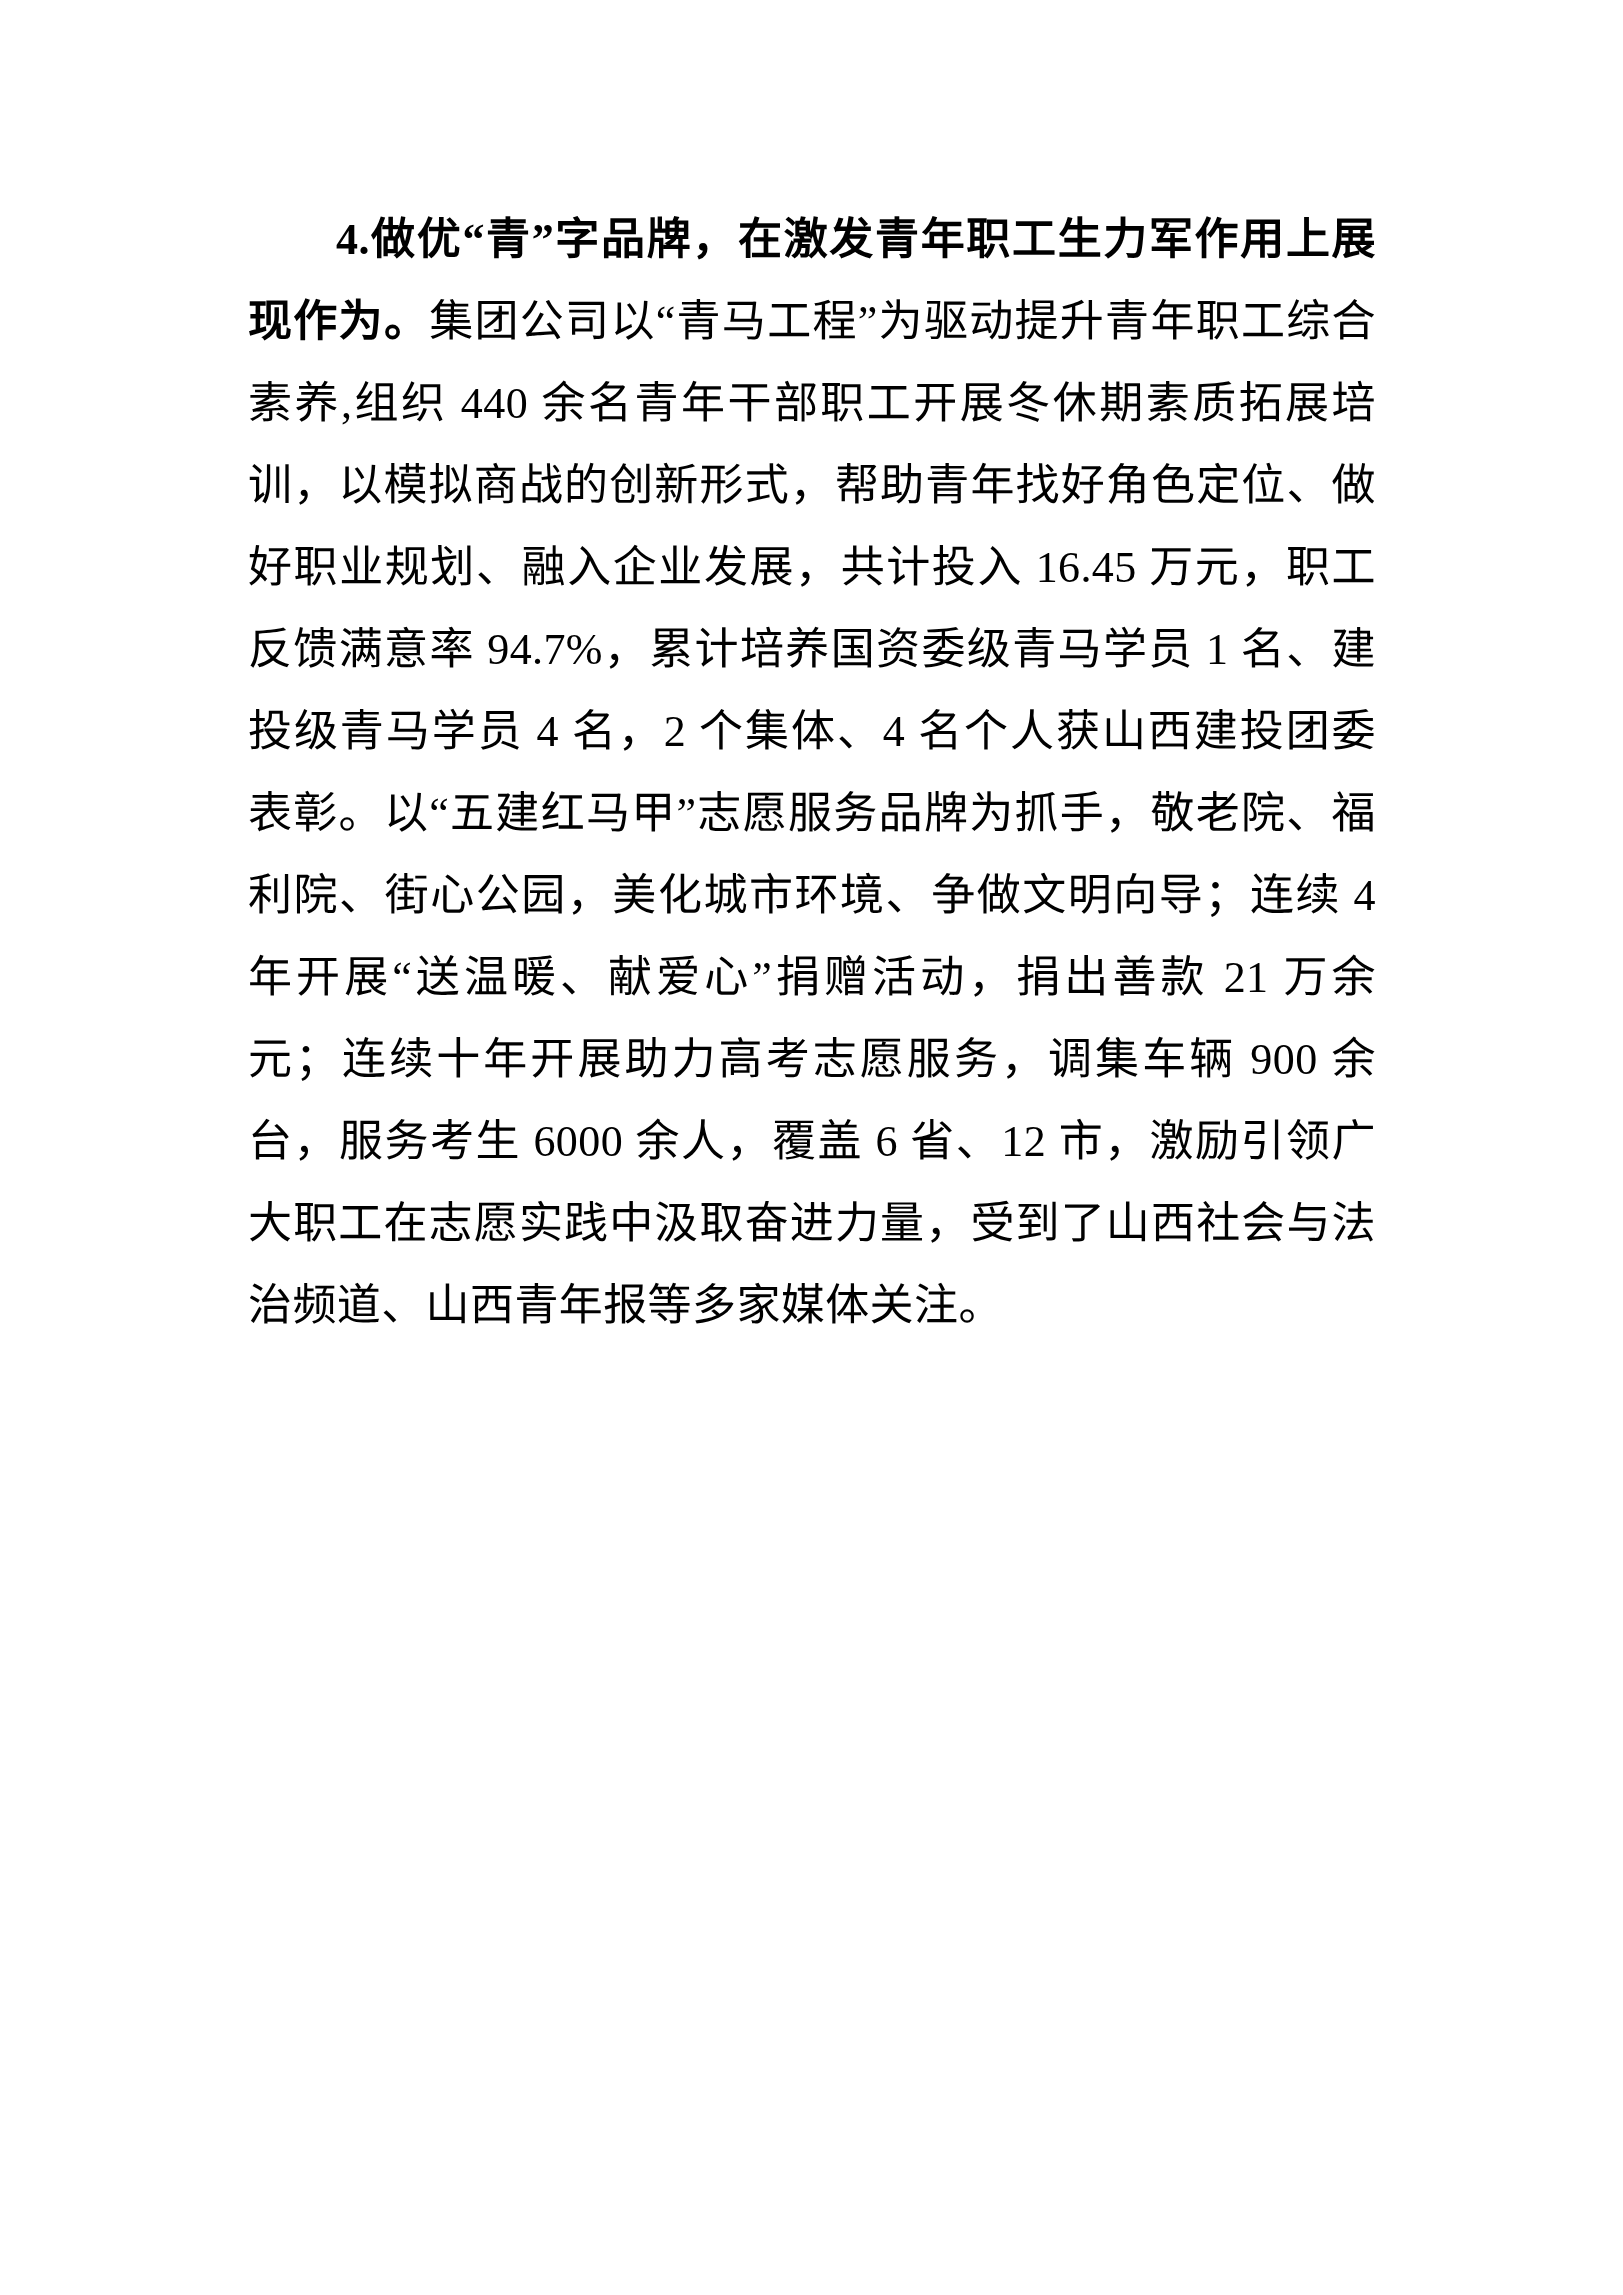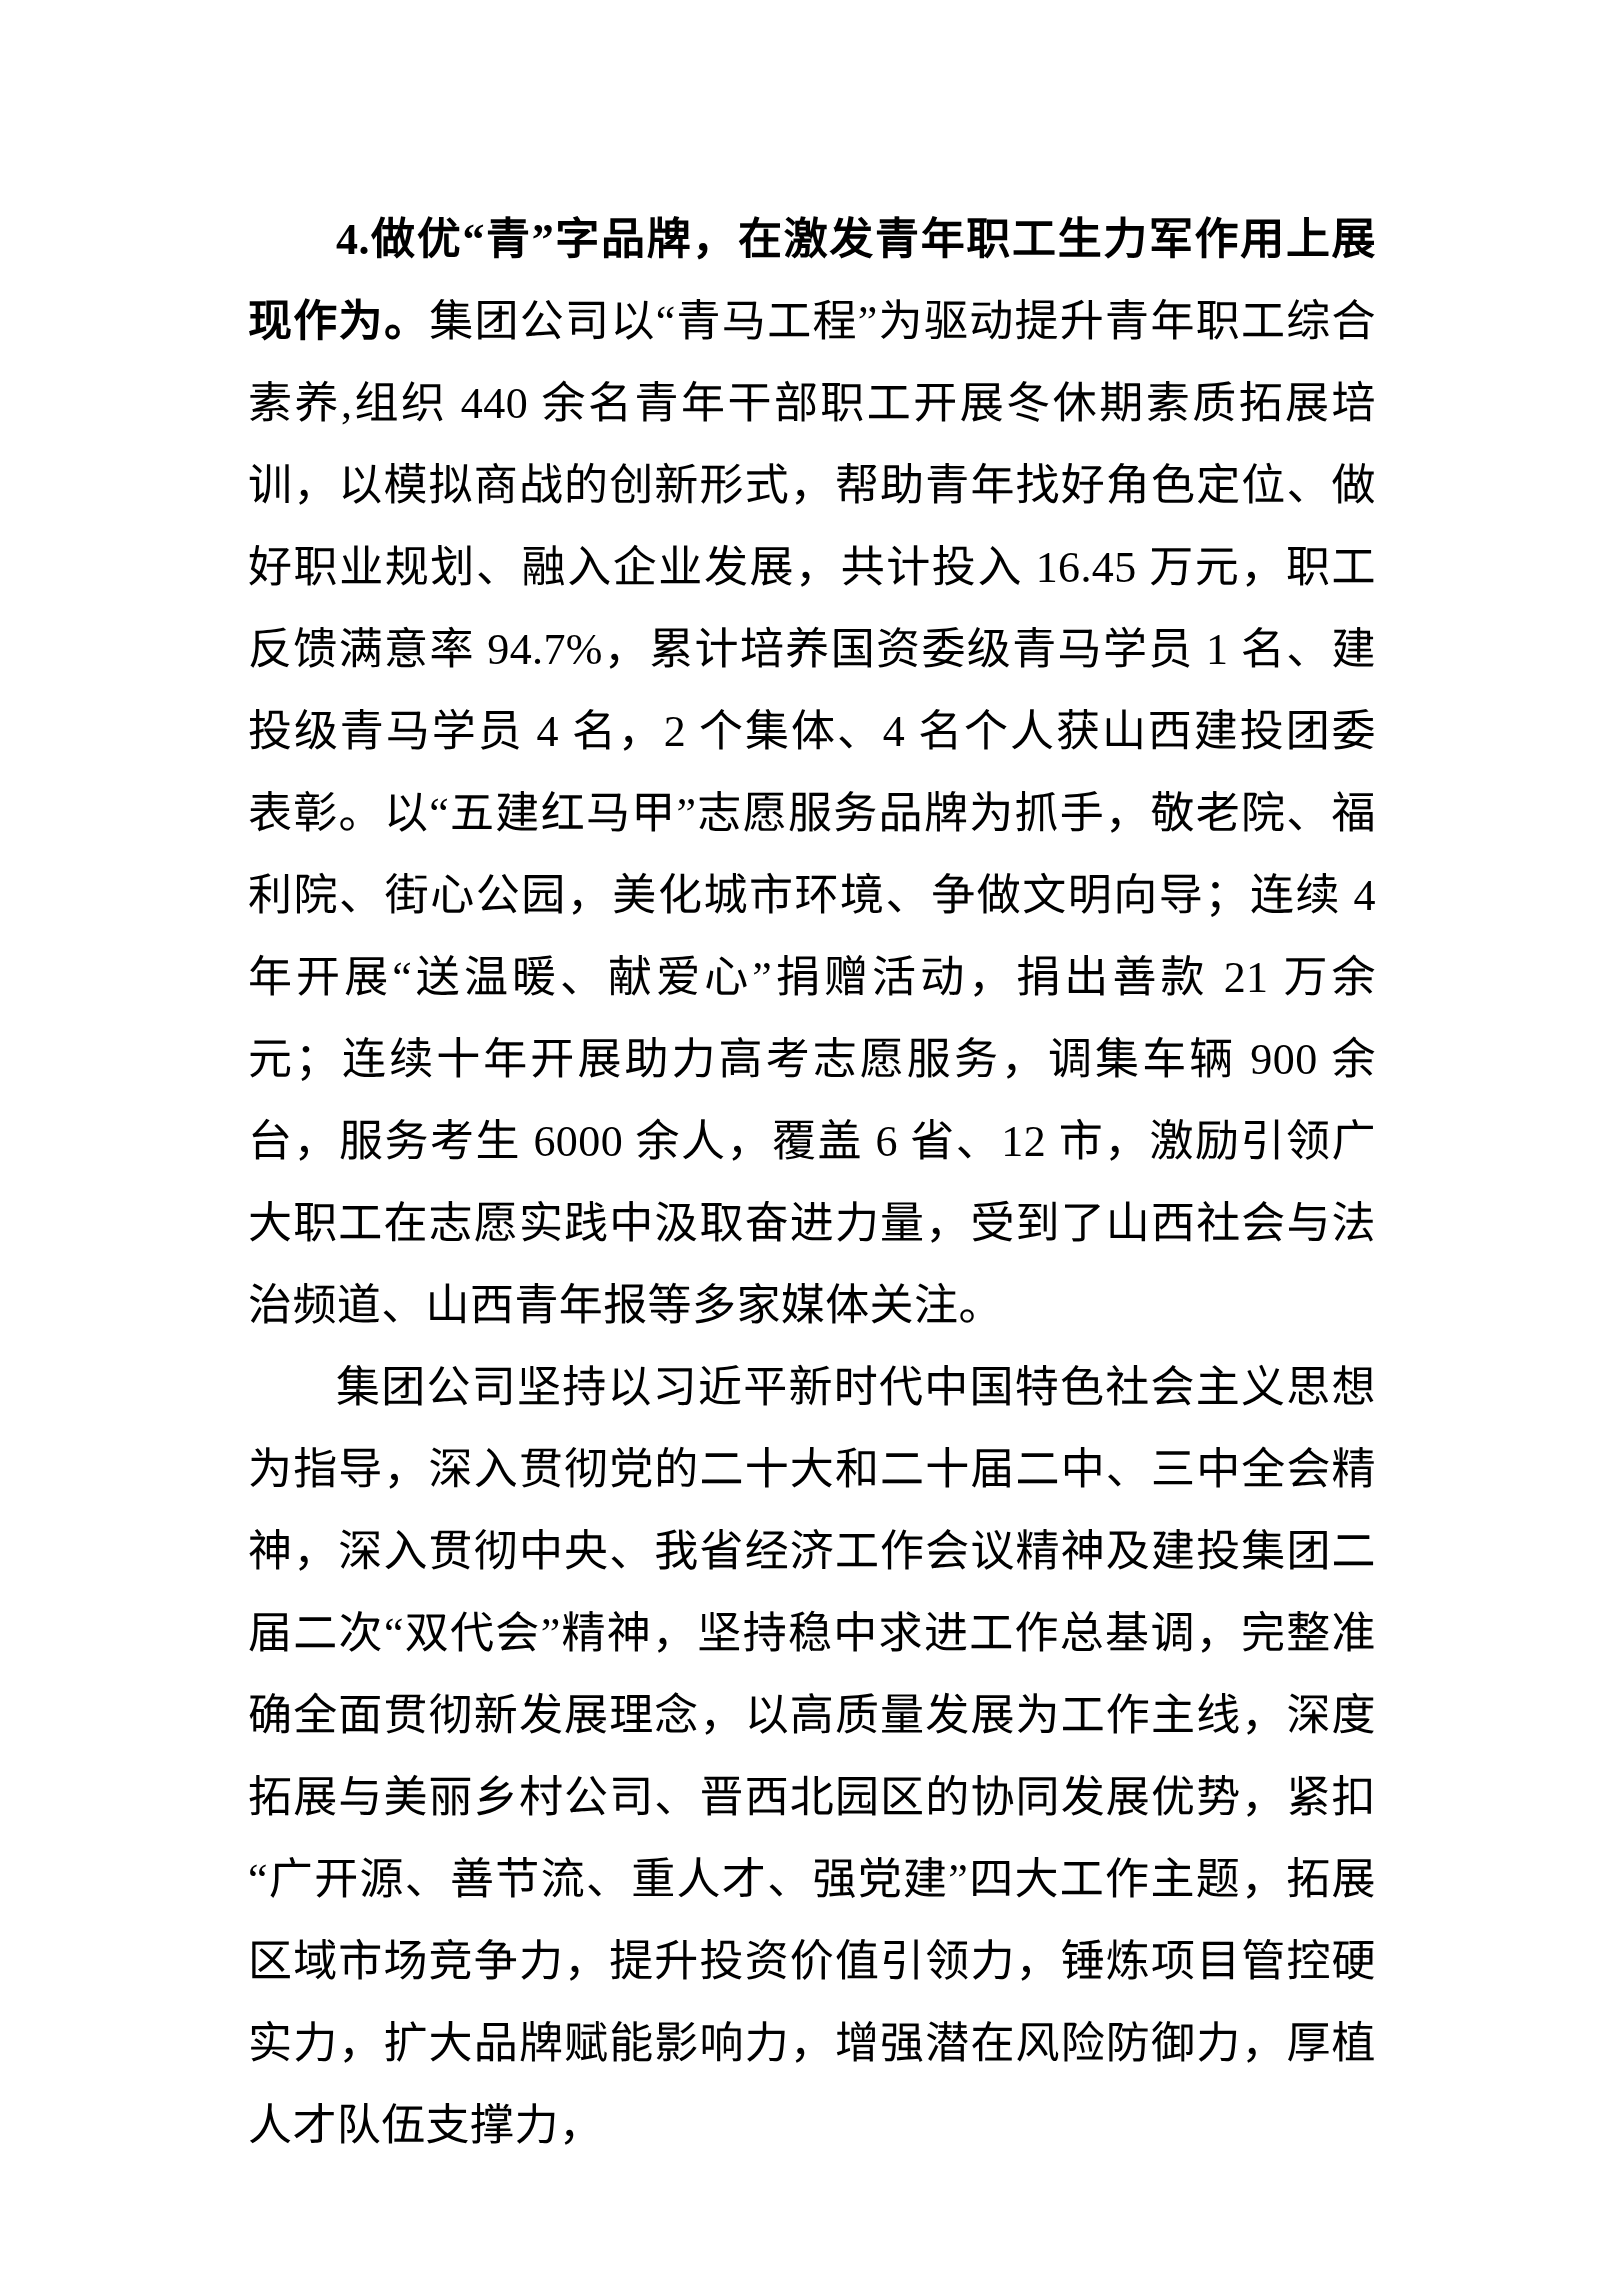--- a/index.html
+++ b/index.html
@@ -33,15 +33,14 @@
   }
   .para .lead-bold {
     font-weight: bold;
   }
 </style>
 </head>
 <body>
 
 <div class="page">
   <p class="para"><strong class="lead-bold">4.做优“青”字品牌，在激发青年职工生力军作用上展现作为。</strong><span>集团公司以“青马工程”为驱动提升青年职工综合素养,组织 440 余名青年干部职工开展冬休期素质拓展培训，以模拟商战的创新形式，帮助青年找好角色定位、做好职业规划、融入企业发展，共计投入 16.45 万元，职工反馈满意率 94.7%，累计培养国资委级青马学员 1 名、建投级青马学员 4 名，2 个集体、4 名个人获山西建投团委表彰。以“五建红马甲”志愿服务品牌为抓手，敬老院、福利院、街心公园，美化城市环境、争做文明向导；连续 4 年开展“送温暖、献爱心”捐赠活动，捐出善款 21 万余元；连续十年开展助力高考志愿服务，调集车辆 900 余台，服务考生 6000 余人，覆盖 6 省、12 市，激励引领广大职工在志愿实践中汲取奋进力量，受到了山西社会与法治频道、山西青年报等多家媒体关注。</span></p>
-  <p class="para"><span>集团公司坚持以习近平新时代中国特色社会主义思想为指导，深入贯彻党的二十大和二十届二中、三中全会精神，深入贯彻中央、我省经济工作会议精神及建投集团二届二次“双代会”精神，坚持稳中求进工作总基调，完整准确全面贯彻新发展理念，以高质量发展为工作主线，深度拓展与美丽乡村公司、晋西北园区的协同发展优势，紧扣“广开源、善节流、重人才、强党建”四大工作主题，拓展区域市场竞争力，提升投资价值引领力，锤炼项目管控硬实力，扩大品牌赋能影响力，增强潜在风险防御力，厚植人才队伍支撑力，</span></p>
 </div>
 
 
 </body></html>

